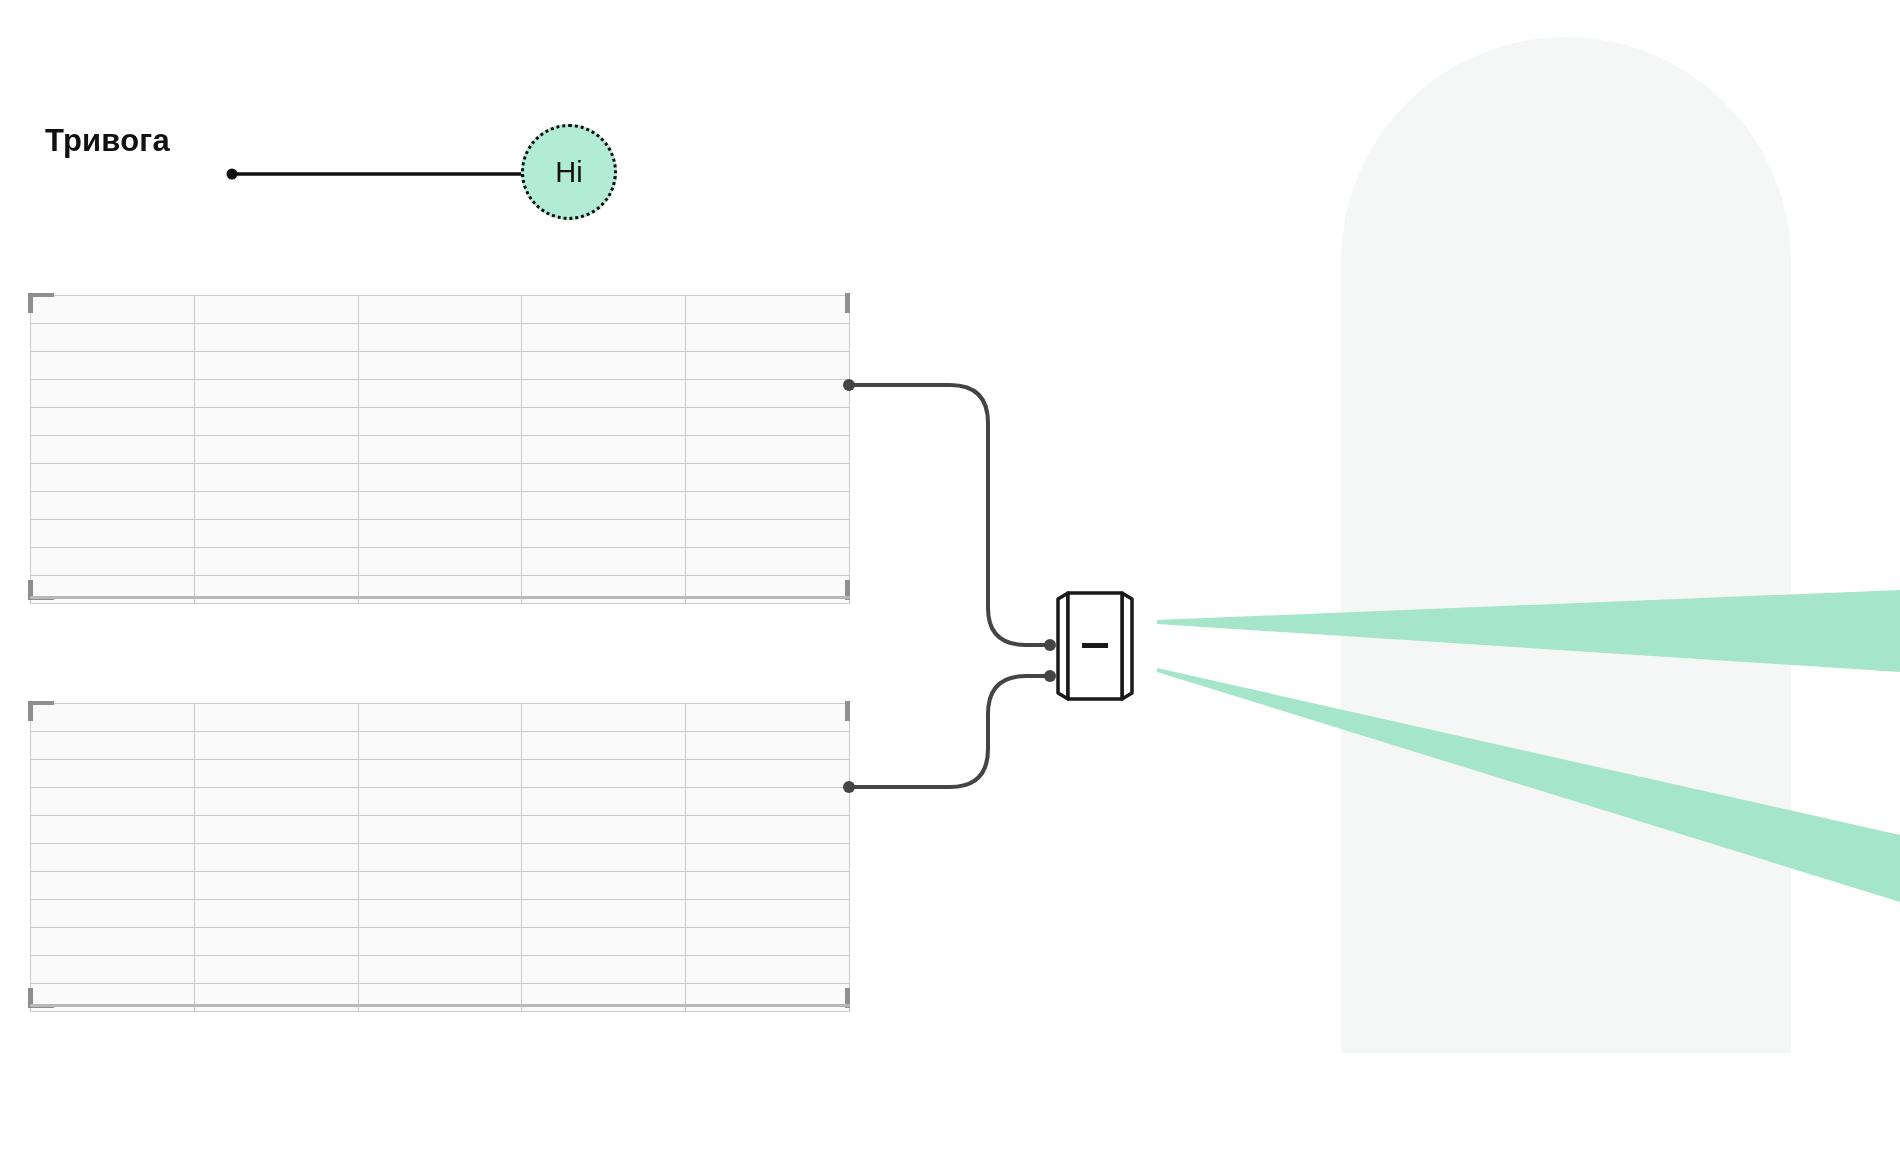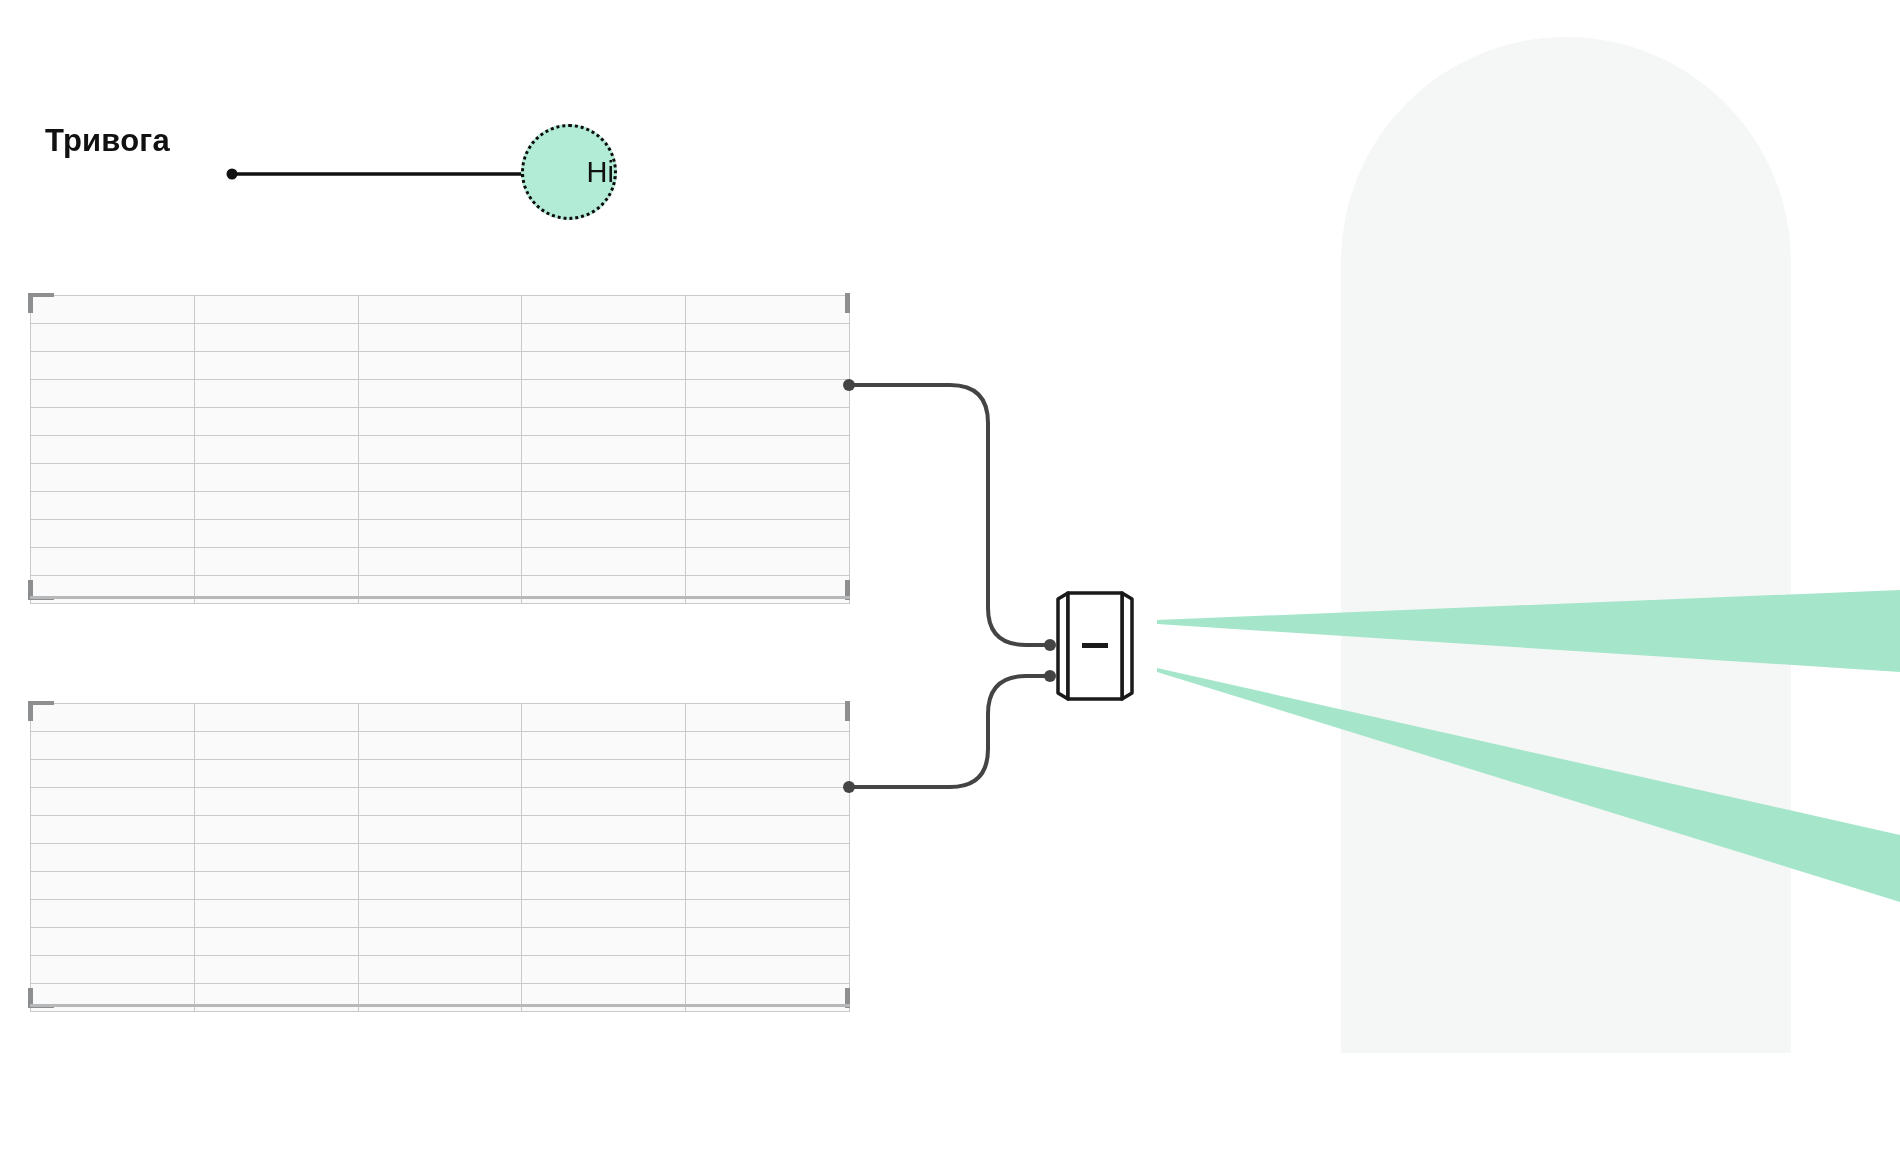--- a/index.html
+++ b/index.html
@@ -51,21 +51,21 @@
     left: 521px;
     top: 124px;
     width: 96px;
     height: 96px;
     box-sizing: border-box;
     border-radius: 50%;
     background: #b2ecd7;
     border: 3px dotted #0c0c0c;
     display: flex;
     align-items: center;
-    justify-content: flex-end;
+    justify-content: center;
   }
   #hi-node-label {
     font-size: 29px;
     color: #111111;
     line-height: 1;
   }
   
   .data-table {
     position: absolute;
     border-collapse: collapse;

